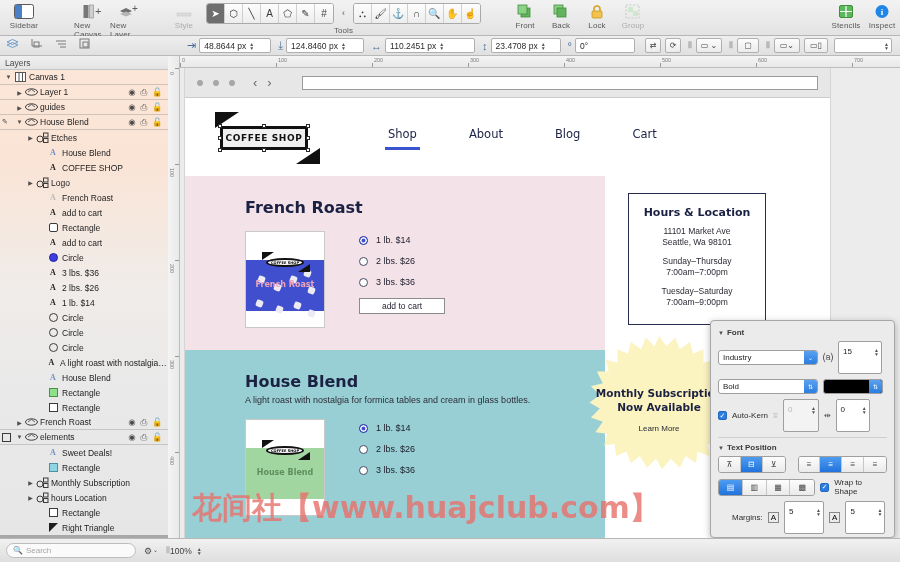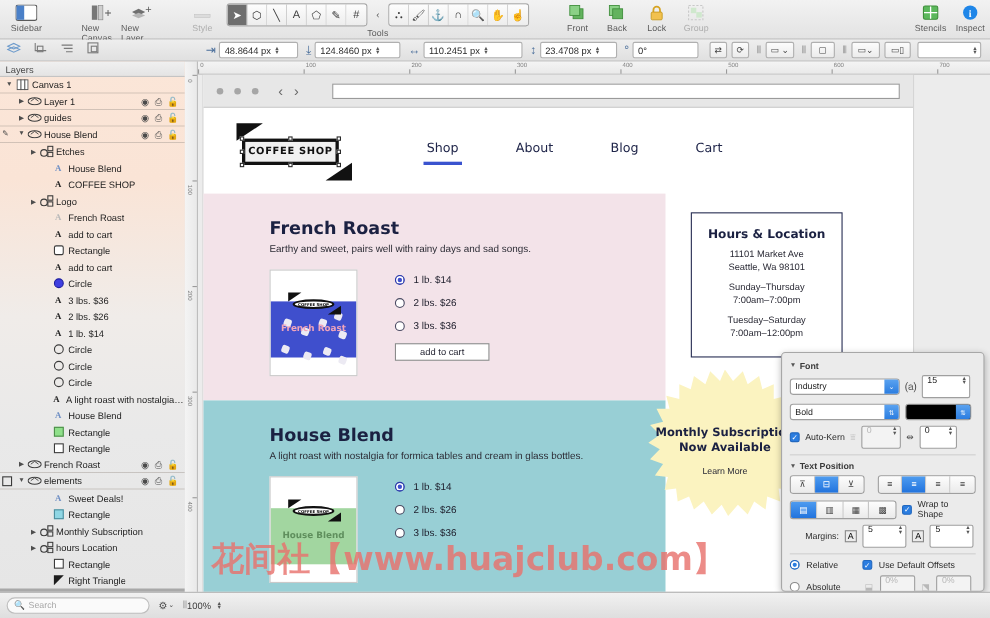--- a/index.html
+++ b/index.html
@@ -265,21 +265,21 @@
   .combo {
     height:15px; border:1px solid #9f9f9f; border-radius:3px; background:#fff;
     display:flex; align-items:center; font-size:8px; color:#222; padding-left:4px; position:relative;
   }
   .combo .arrw {
     position:absolute; right:0; top:0; bottom:0; width:13px; border-radius:0 2px 2px 0;
     background:linear-gradient(#5aa2f0,#2b7de0); color:#fff;
     display:flex; align-items:center; justify-content:center; font-size:6px;
   }
   .numbox {
-    height:21px; border:1px solid #9f9f9f; border-radius:2px; background:#fff;
+    height:33px; border:1px solid #9f9f9f; border-radius:2px; background:#fff;
     display:flex; align-items:center; justify-content:space-between;
     font-size:8px; color:#222; padding:0 2px 12px 4px;
   }
   .numbox.dim { color:#b6b6b6; background:#f3f3f3; }
   .colorbar {
     height:15px; border:1px solid #9f9f9f; border-radius:3px; background:#000;
     position:relative;
   }
   .colorbar .arrw {
     position:absolute; right:0; top:0; bottom:0; width:13px; border-radius:0 2px 2px 0;
@@ -891,21 +891,20 @@
         <div class="nav">
           <div class="navitem active">Shop</div>
           <div class="navitem">About</div>
           <div class="navitem">Blog</div>
           <div class="navitem">Cart</div>
         </div>
       </div>
 
       <div class="prodblock pink">
         <div class="ptitle">French Roast</div>
-        <div class="psub">Earthy and sweet, pairs well with rainy days and sad songs.</div>
         <div class="prow">
           <div class="bagimg">
             <div class="bagfill blue"></div>
             <div class="beans">
               <span style="left:12px;top:44px;"></span>
                 <span style="left:28px;top:52px;"></span>
               <span style="left:44px;top:44px;"></span>
                 <span style="left:58px;top:38px;"></span>
               <span style="left:62px;top:55px;"></span>
                 <span style="left:10px;top:68px;"></span>
@@ -977,21 +976,21 @@
         <p>
           <span>11101 Market Ave</span><br>
           <span>Seattle, Wa 98101</span>
         </p>
         <p>
           <span>Sunday–Thursday</span><br>
           <span>7:00am–7:00pm</span>
         </p>
         <p>
           <span>Tuesday–Saturday</span><br>
-          <span>7:00am–12:00pm</span>
+          <span>7:00am–9:00pm</span>
         </p>
       </div>
 
       <div class="sunburst">
         <div class="star"></div>
         <div class="txt">
           <div class="t1">Monthly Subscription</div>
           <div class="t1">Now Available</div>
           <div class="t2">Learn More</div>
         </div>

